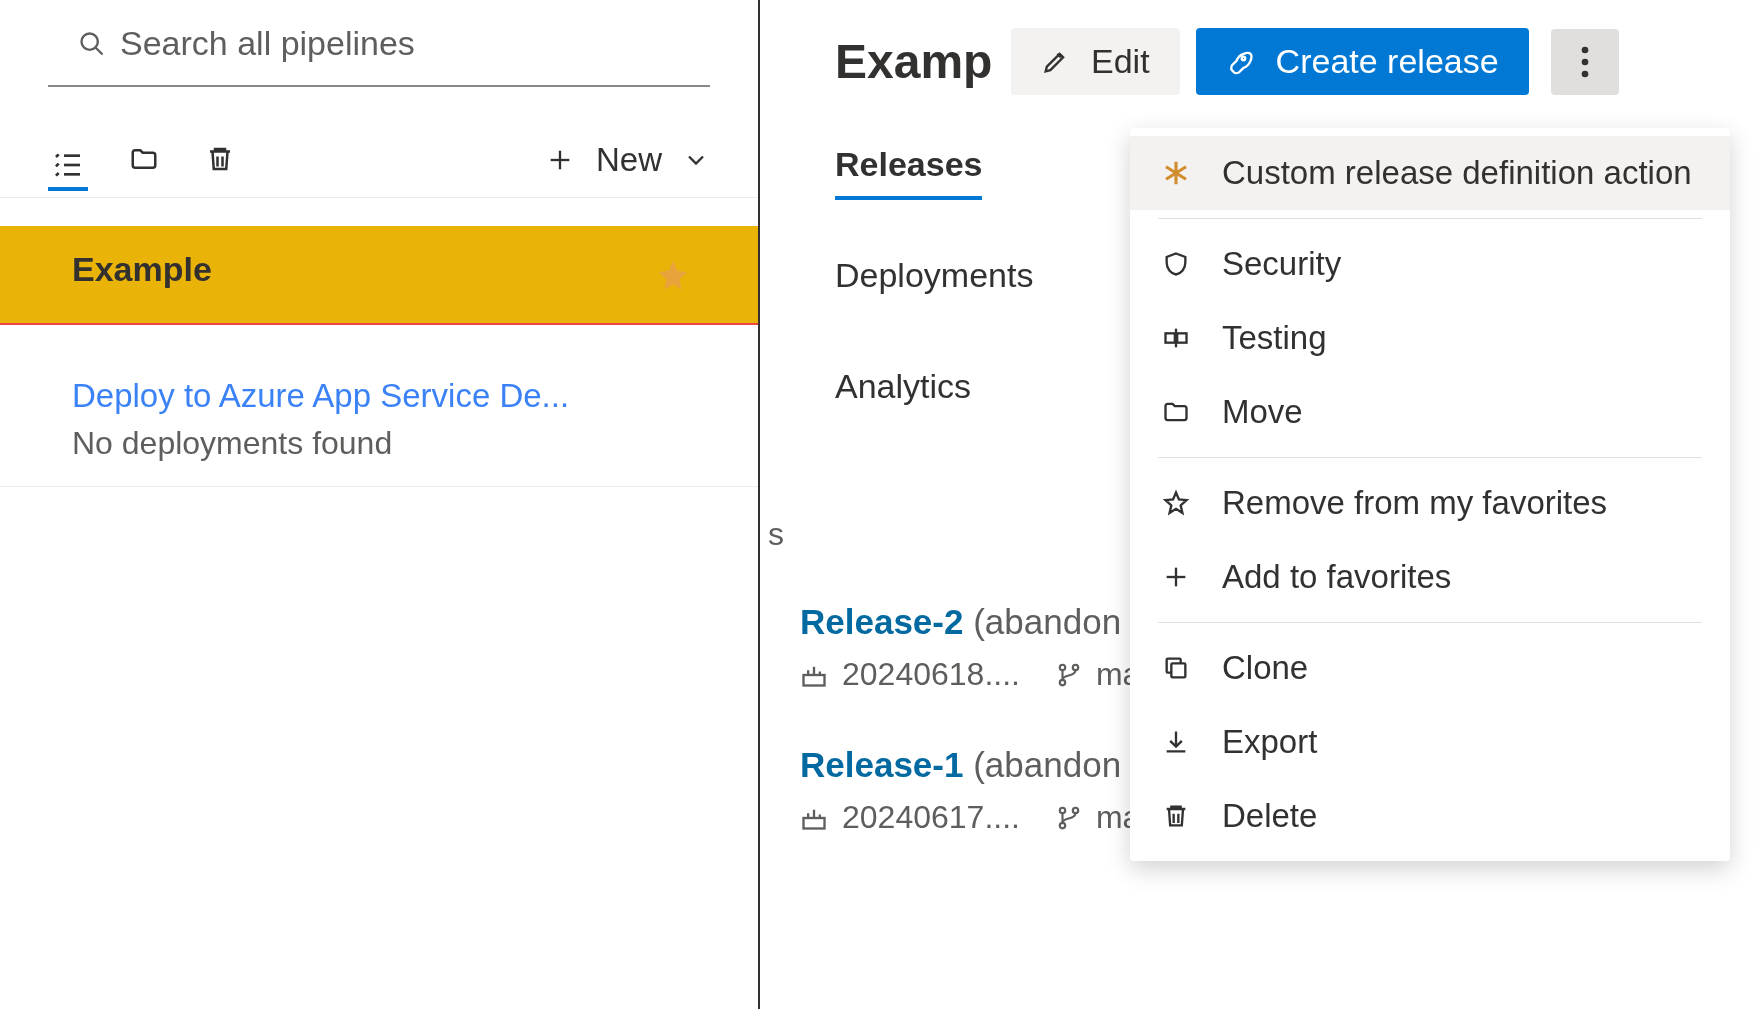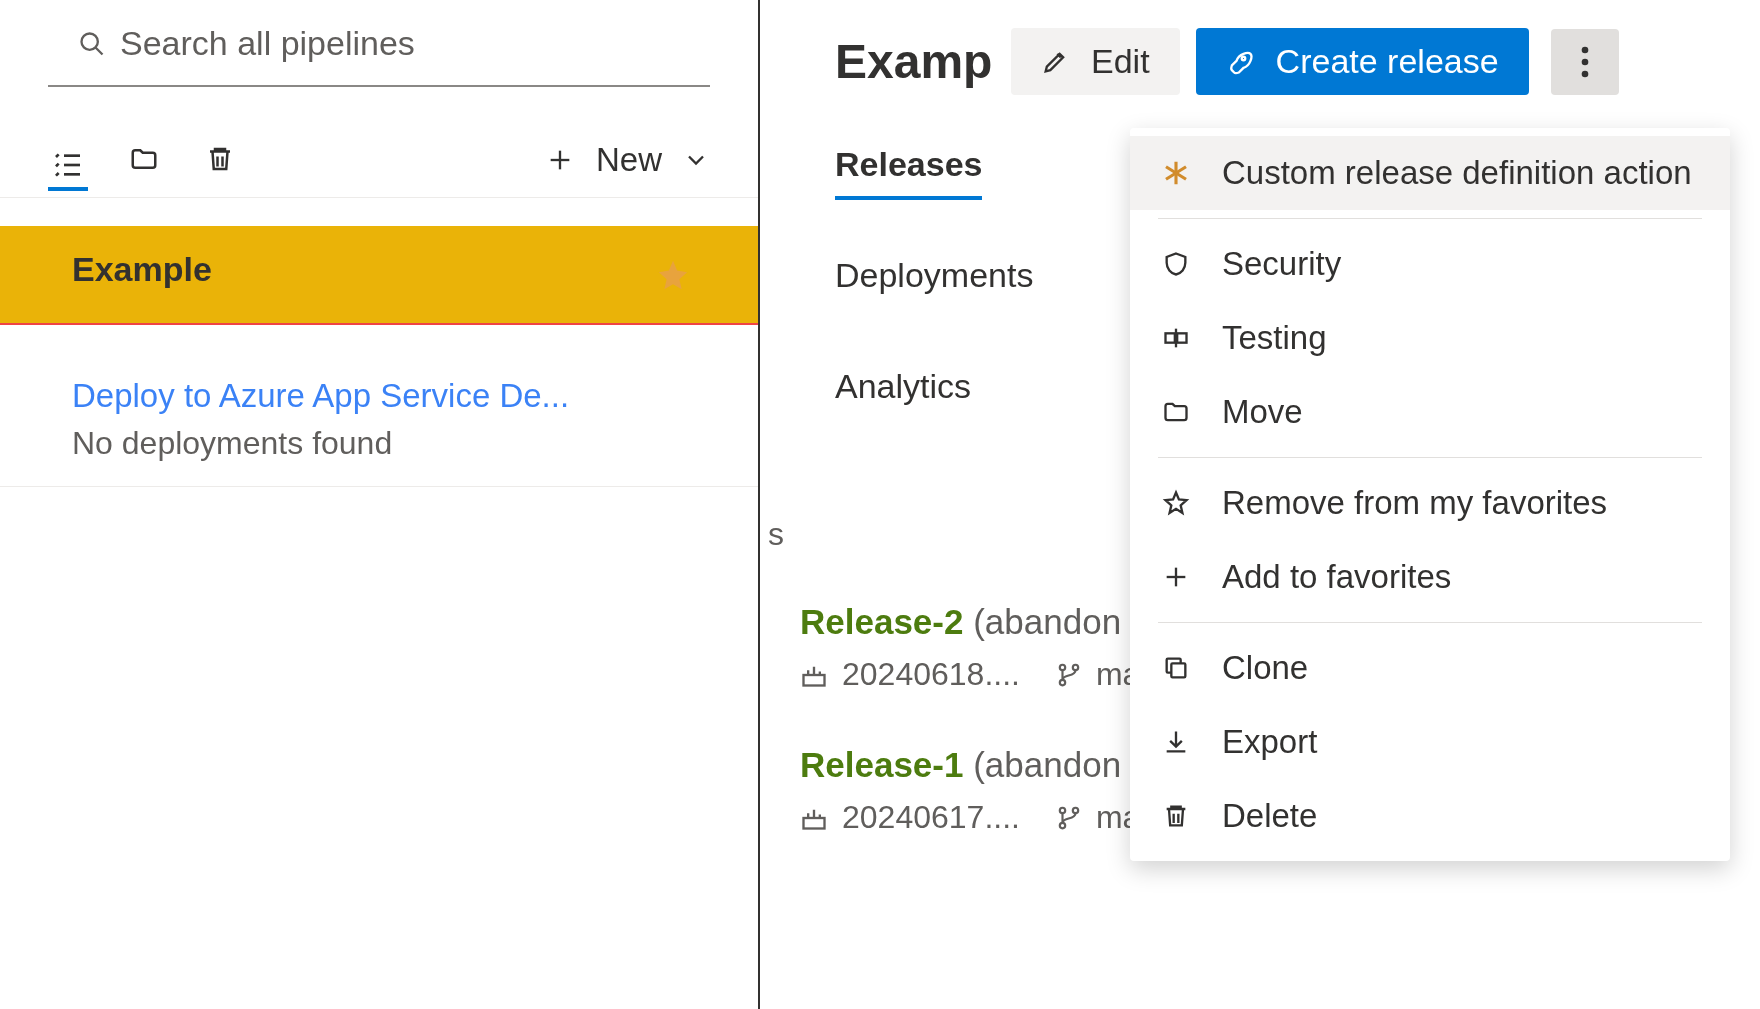--- a/index.html
+++ b/index.html
@@ -41,21 +41,21 @@
 
     .tabs { padding: 34px 0 0 75px; }
     .tab { font-size: 34px; padding: 16px 0; cursor: pointer; width: fit-content; margin-bottom: 40px; }
     .tab.active { font-weight: 600; border-bottom: 4px solid #0078d4; padding-bottom: 12px; }
 
     .cut-text { position: absolute; left: 8px; top: 516px; font-size: 32px; color: #605e5c; }
 
     .releases { padding: 140px 0 0 40px; }
     .release { margin-bottom: 52px; }
     .release-title { font-size: 35px; }
-    .release-title .link { color: #4d7c0f; font-weight: 600; margin-top: 44px; }
+    .release-title .link { color: #0369a1; font-weight: 600; margin-top: 44px; }
     .release-title .status { color: #605e5c; }
     .release-meta { display: flex; align-items: center; font-size: 32px; color: #605e5c; margin-top: 14px; }
     .release-meta .icon { margin-right: 14px; }
     .release-meta .sep { margin: 0 18px; }
 
     
     .context-menu { position: absolute; top: 128px; right: 30px; width: 600px; background: #fff; box-shadow: 0 8px 24px rgba(0,0,0,0.18); border-radius: 4px; padding: 8px 0; z-index: 10; }
     .menu-item { display: flex; align-items: center; padding: 18px 28px; font-size: 33px; cursor: pointer; }
     .menu-item:hover, .menu-item.hover { background: #f3f2f1; }
     .menu-item .icon { width: 36px; margin-right: 28px; display: flex; justify-content: center; color: #323130; }

